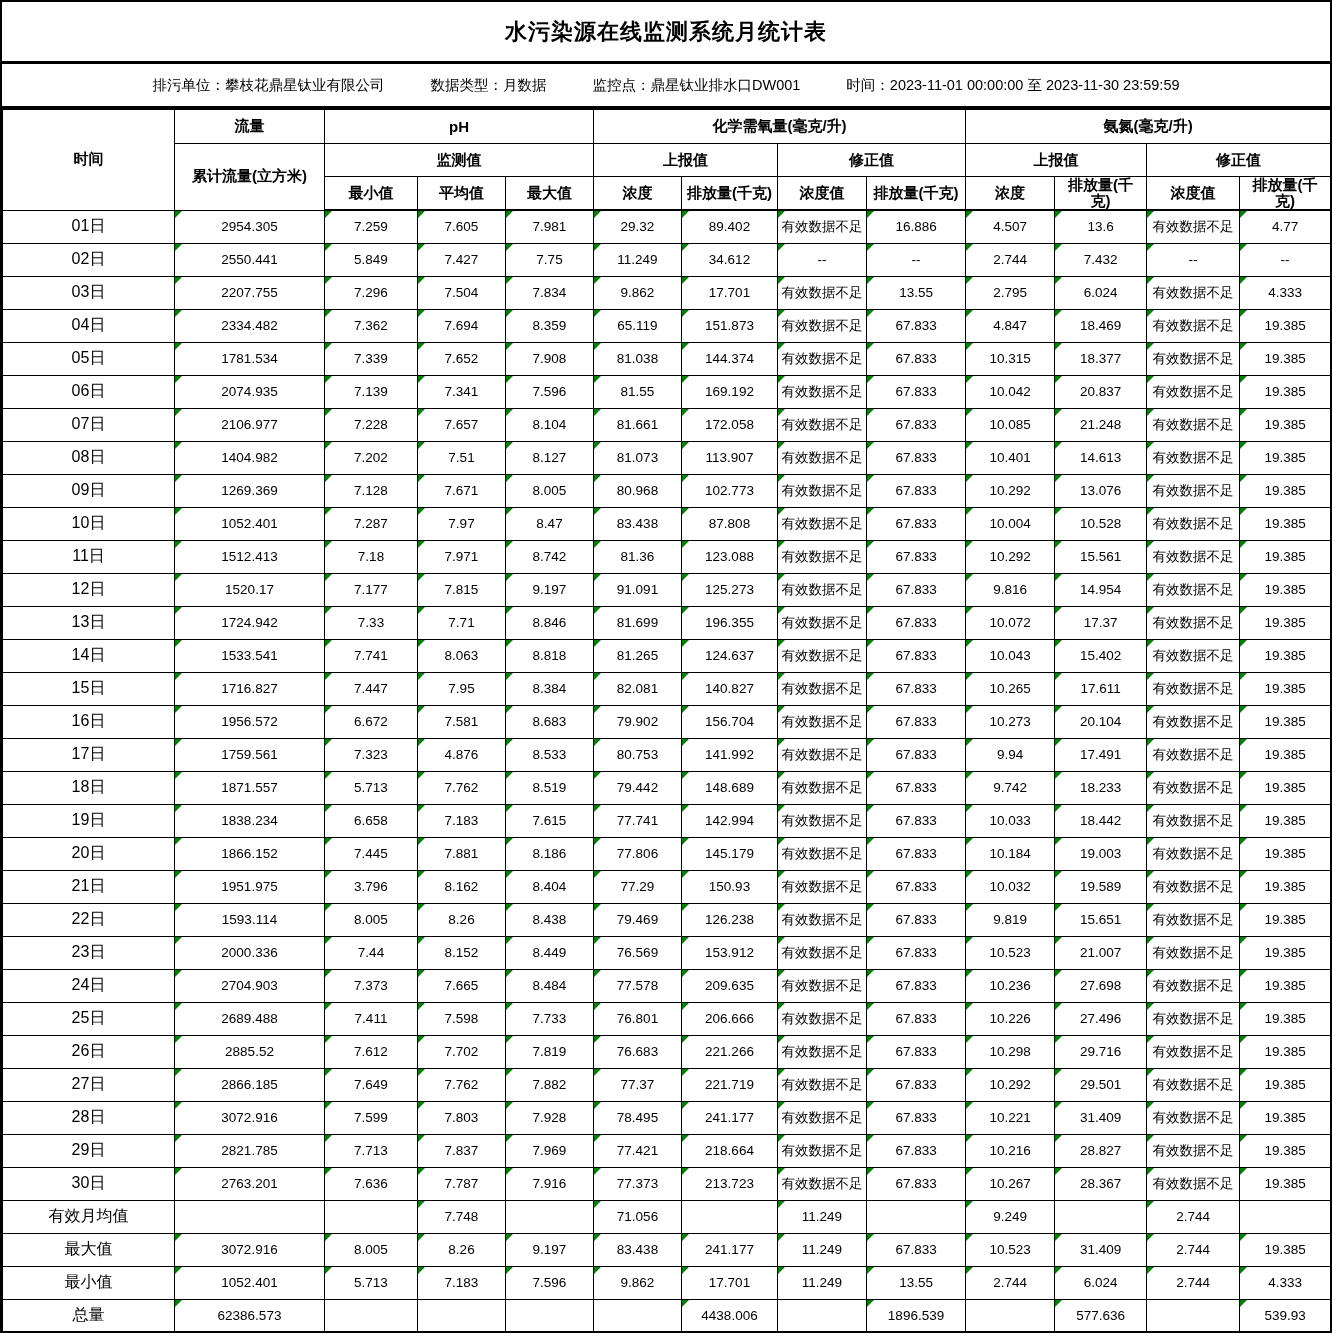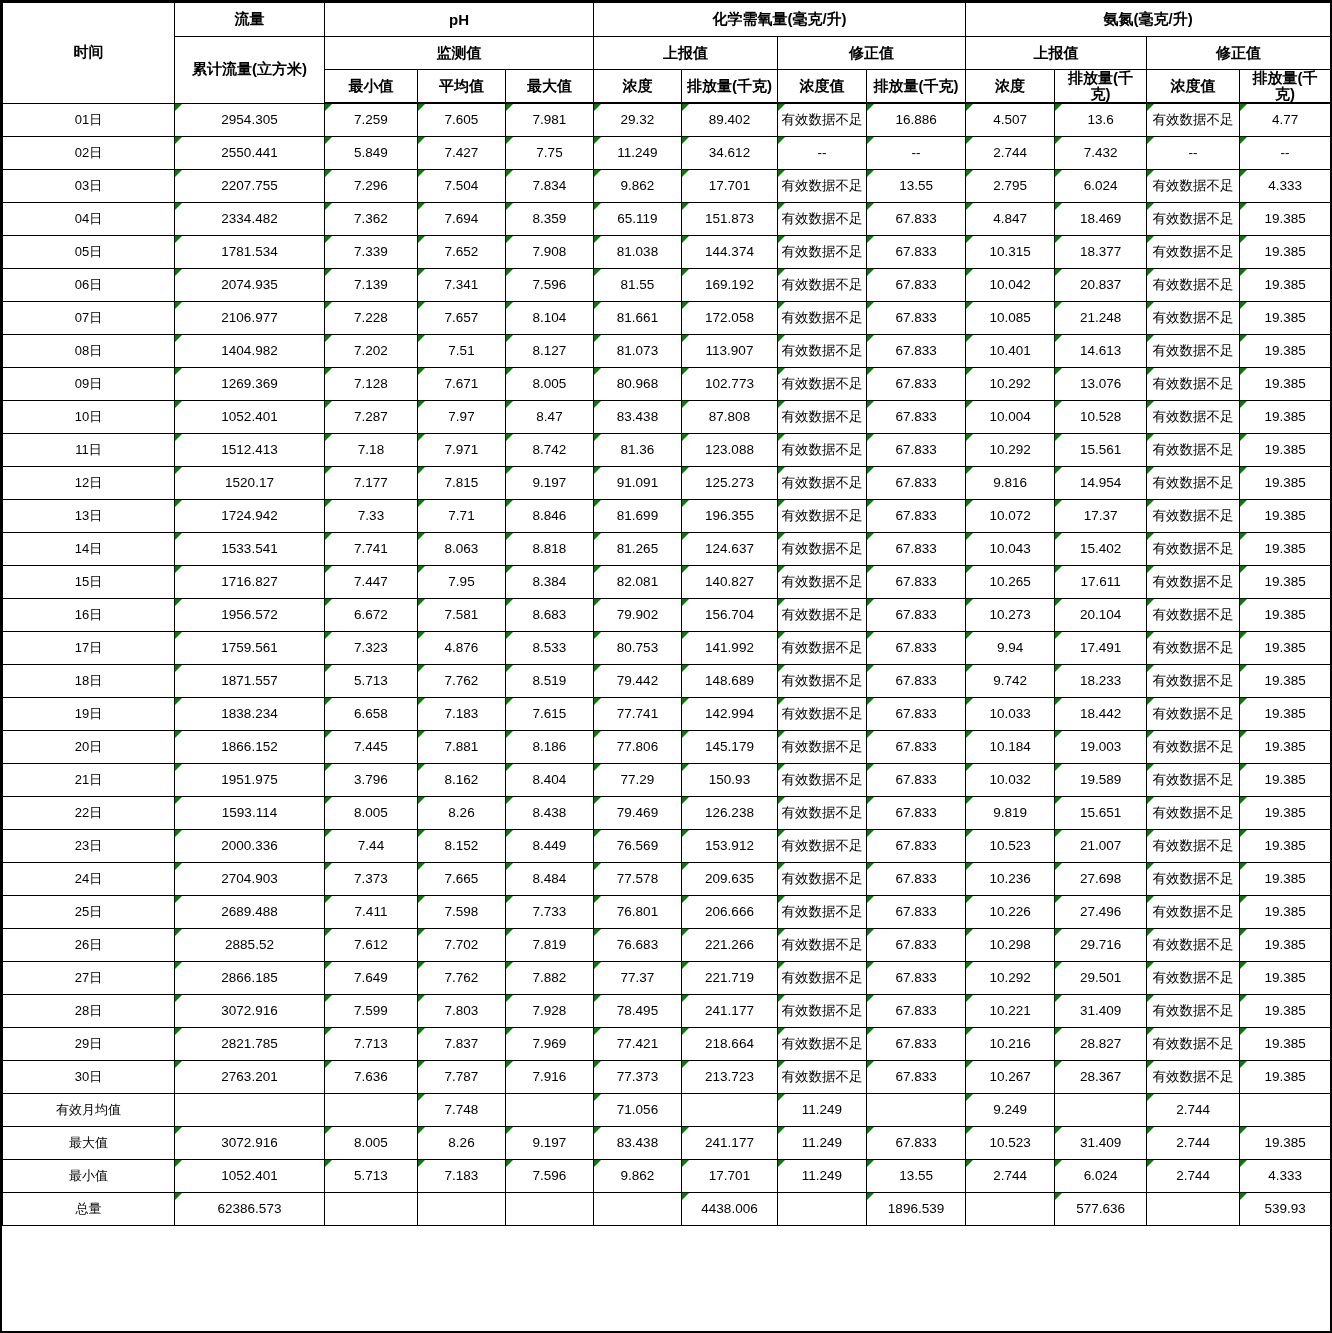--- a/index.html
+++ b/index.html
@@ -21,33 +21,40 @@
   table { border-collapse:collapse; table-layout:fixed; width:1328px; }
   th, td { border:1px solid #000; text-align:center; vertical-align:middle; position:relative; overflow:hidden; }
   thead th { font-size:15px; font-weight:bold; }
   tr.hr1 th { height:34px; }
   tr.hr2 th { height:33px; }
   tr.hr3 th { height:33px; padding:0; }
   tr.hr3 th .h3 { height:32px; overflow:hidden; display:flex; align-items:center; justify-content:center;
                   line-height:16px; padding:0 5px; }
   thead tr.hr3 th { border-bottom:2px solid #000; }
   tbody td { height:33px; font-size:13.5px; }
-  tbody td.c-time { font-size:13px; }
+  tbody td.c-time { font-size:16px; }
   tr.summary td.c-time { font-weight:normal; }
   .tri {
     position:absolute; top:0; left:0; width:0; height:0;
     border-top:7px solid #008000; border-right:7px solid transparent;
     pointer-events:none;
   }
 </style>
 </head>
 <body>
 
 <div class="sheet">
+  <div class="title-bar">水污染源在线监测系统月统计表</div>
 
+  <div class="info-bar">
+    <span>排污单位：攀枝花鼎星钛业有限公司</span>
+    <span>数据类型：月数据</span>
+    <span>监控点：鼎星钛业排水口DW001</span>
+    <span>时间：2023-11-01 00:00:00 至 2023-11-30 23:59:59</span>
+  </div>
 
   <table>
     <colgroup>
       <col style="width:172px">
         <col style="width:150px">
       <col style="width:93px">
         <col style="width:88px">
         <col style="width:88px">
       <col style="width:88px">
         <col style="width:96px">

